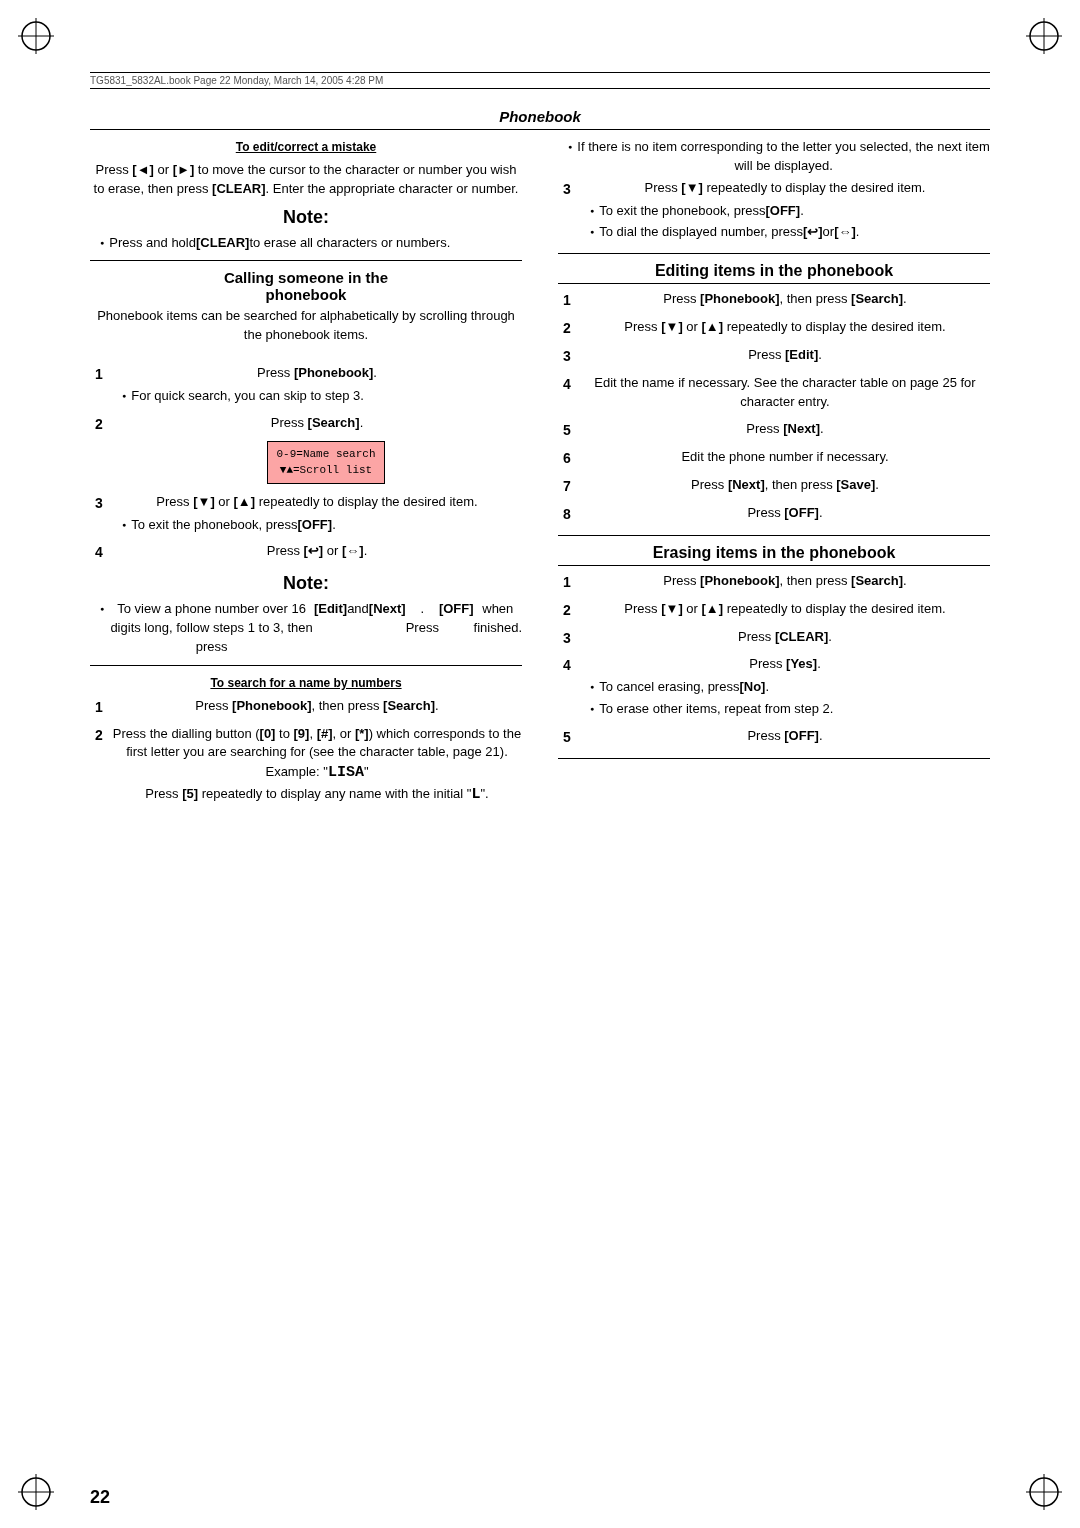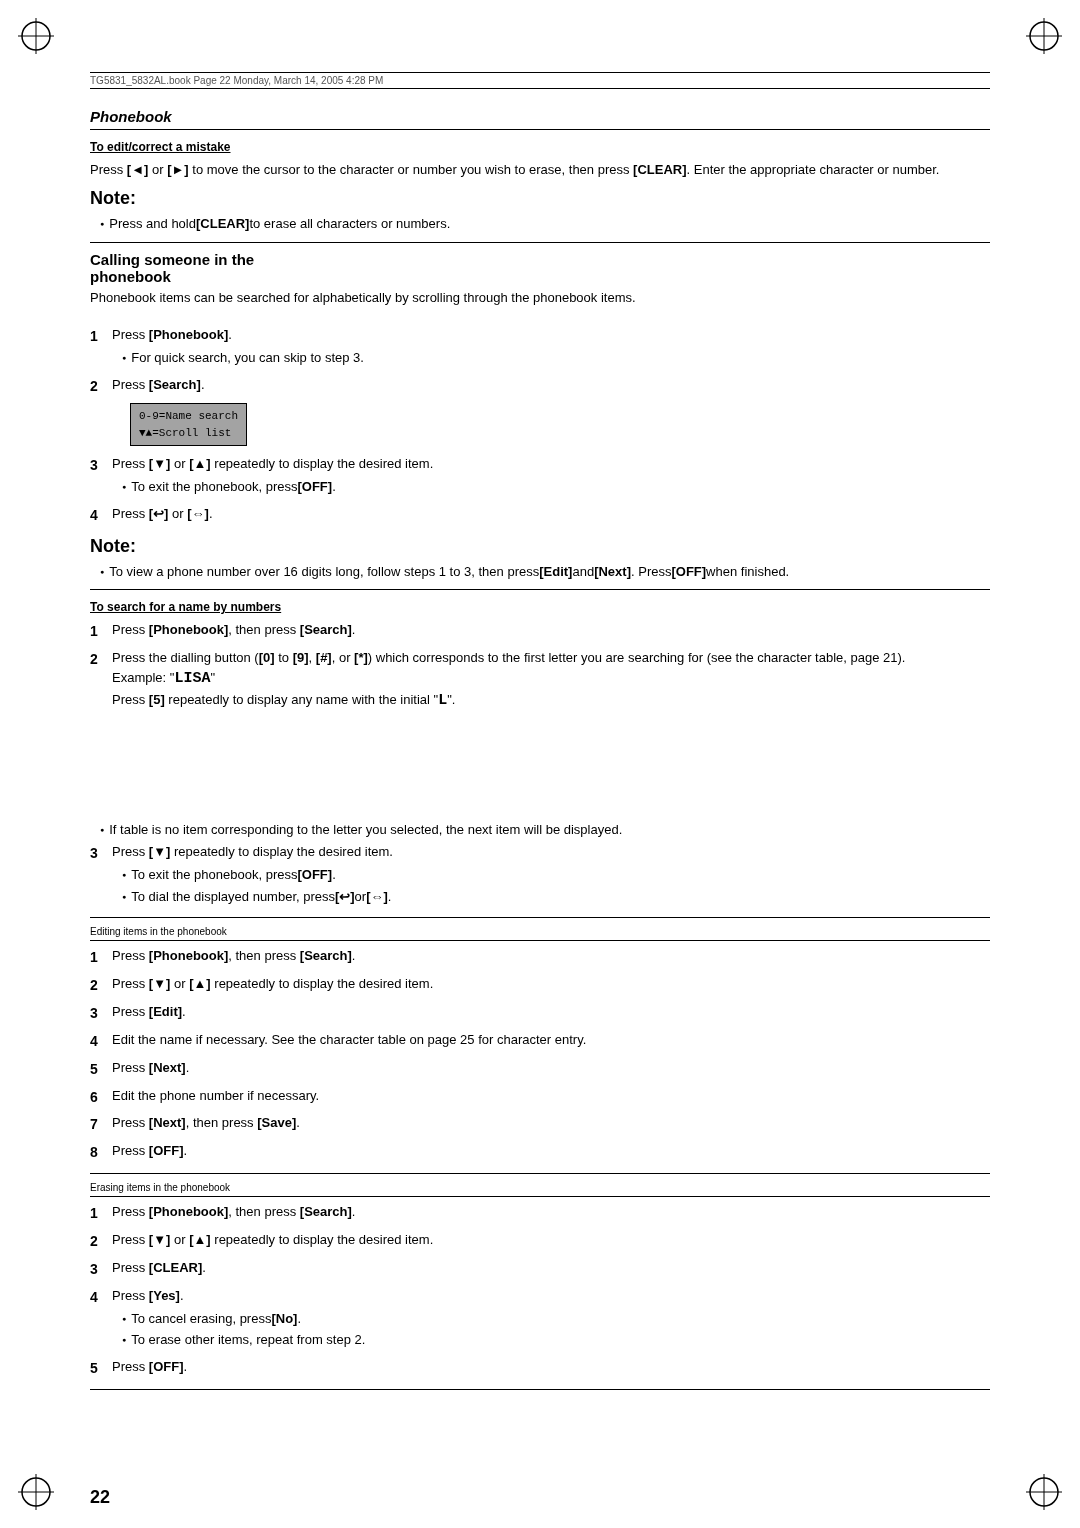--- a/index.html
+++ b/index.html
@@ -48,26 +48,26 @@
 
     
     .content-area {
       position: absolute;
       top: 108px;
       left: 90px;
       right: 90px;
       bottom: 60px;
       display: flex;
       flex-direction: column;
+      text-align: center;
     }
 
     
     .two-col {
       display: flex;
-      flex-direction: column;
       gap: 36px;
       flex: 1;
     }
 
     .col-left {
       flex: 1;
       min-width: 0;
     }
 
     .col-right {
@@ -85,22 +85,22 @@
       padding-bottom: 4px;
     }
 
     .subsection-title {
       font-weight: bold;
       font-size: 15px;
       margin-bottom: 4px;
     }
 
     .h2-title {
-      font-weight: normal;
-      font-size: 10px;
+      font-weight: bold;
+      font-size: 16px;
       margin-bottom: 6px;
       border-bottom: 1px solid #000;
       padding-bottom: 3px;
     }
 
     hr.divider {
       border: none;
       border-top: 1px solid #000;
       margin: 8px 0;
     }
@@ -138,21 +138,21 @@
       content: "●";
       font-size: 7px;
       margin-right: 5px;
       margin-top: 4px;
       flex-shrink: 0;
     }
 
     
     .screen-box {
       border: 1px solid #000;
-      background: #a3a3a3;
+      background: #fca5a5;
       font-family: 'Courier New', Courier, monospace;
       font-size: 11px;
       padding: 4px 8px;
       margin: 4px 0 4px 18px;
       display: inline-block;
       line-height: 1.5;
     }
 
     
     .note-section {
@@ -311,21 +311,21 @@
             </li>
           </ul>
         </div>
 
       </div>
 
       <div class="col-right">
 
         <div>
           <ul class="bullet-list">
-            <li>If table is no item corresponding to the letter you selected, the next item will be displayed.</li>
+            <li>If there is no item corresponding to the letter you selected, the next item will be displayed.</li>
           </ul>
 
           <ul class="num-list">
             <li>
               <span class="num">3</span>
               <div class="content">
                 <p>Press <kbd>[▼]</kbd> repeatedly to display the desired item.</p>
                 <ul class="bullet-list">
                   <li>To exit the phonebook, press <kbd>[OFF]</kbd>.</li>
                   <li>To dial the displayed number, press<br><kbd>[↩]</kbd> or <kbd>[⇔]</kbd>.</li>

